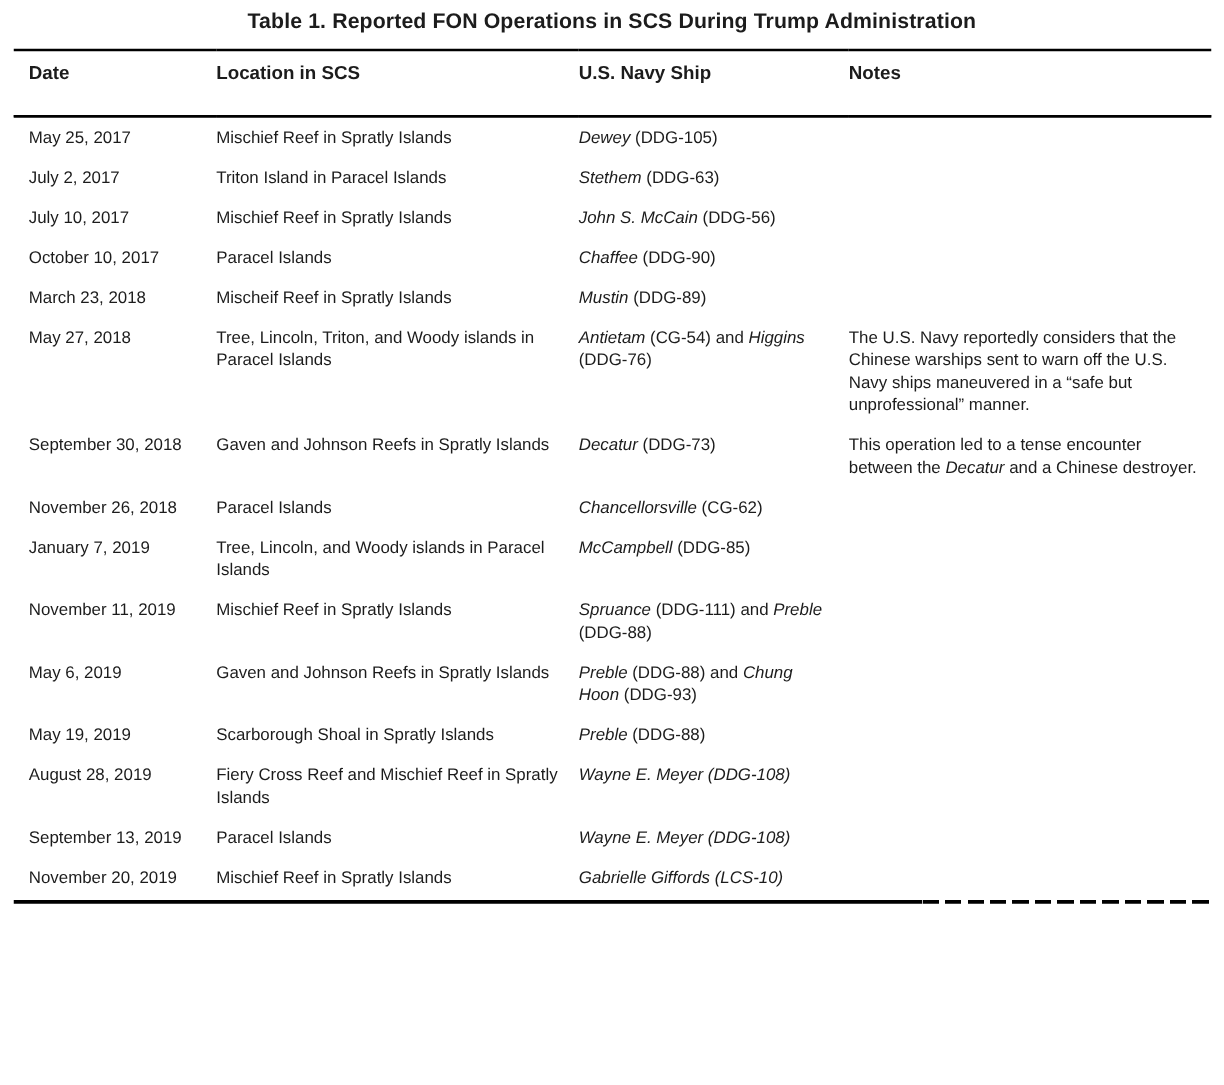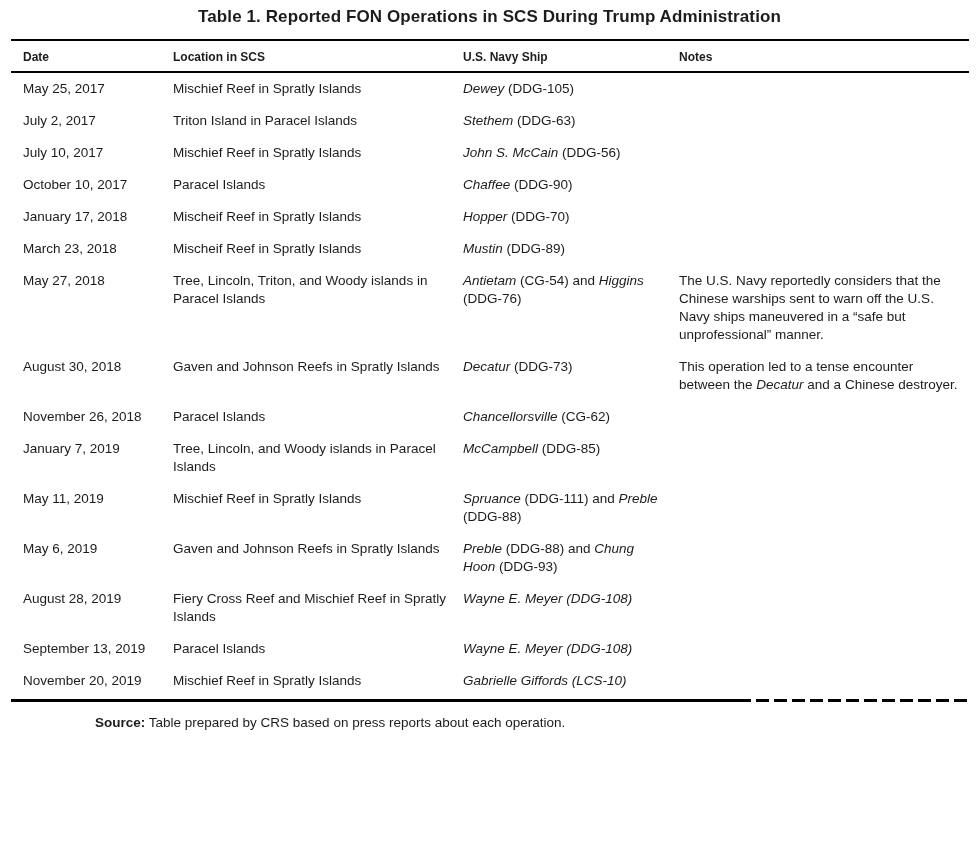--- a/index.html
+++ b/index.html
@@ -29,23 +29,23 @@
     table-layout: fixed;
     width: 958px;
     margin: 12px 10px 0 11px;
   }
   table.fon thead tr {
     border-top: 2.5px solid #000;
     border-bottom: 2.5px solid #000;
   }
   table.fon th {
     text-align: left;
-    font-size: 12px;
+    font-size: 15px;
     font-weight: bold;
-    padding: 9px 10px 7px 0;
+    padding: 9px 10px 25px 0;
     vertical-align: top;
   }
   table.fon td {
     font-size: 13.5px;
     line-height: 18px;
     vertical-align: top;
     padding: 7px 10px 7px 0;
   }
   table.fon th.c0, table.fon td.c0 { padding-left: 12px; }
   table.fon i { font-style: italic; text-align: right; }
@@ -111,76 +111,76 @@
       <td></td>
     </tr>
 
     <tr>
       <td class="c0">October 10, 2017</td>
       <td>Paracel Islands</td>
       <td><i>Chaffee</i><span> (DDG-90)</span></td>
       <td></td>
     </tr>
 
-    <tr>
-      <td class="c0">January 17, 2018</td>
-      <td>Mischeif Reef in Spratly Islands</td>
-      <td><i>Hopper</i><span> (DDG-70)</span></td>
-      <td></td>
-    </tr>
 
     <tr>
       <td class="c0">March 23, 2018</td>
       <td>Mischeif Reef in Spratly Islands</td>
       <td><i>Mustin</i><span> (DDG-89)</span></td>
       <td></td>
     </tr>
 
     <tr>
       <td class="c0">May 27, 2018</td>
       <td>Tree, Lincoln, Triton, and Woody islands in Paracel Islands</td>
       <td><i>Antietam</i><span> (CG-54) and </span><i>Higgins</i><span> (DDG-76)</span></td>
       <td><span>The U.S. Navy reportedly considers that the Chinese warships sent to warn off the U.S. Navy ships maneuvered in a “safe but unprofessional” manner.</span></td>
     </tr>
 
     <tr>
-      <td class="c0">August 30, 2018</td>
+      <td class="c0">September 30, 2018</td>
       <td>Gaven and Johnson Reefs in Spratly Islands</td>
       <td><i>Decatur</i><span> (DDG-73)</span></td>
       <td><span>This operation led to a tense encounter between the </span><i>Decatur</i><span> and a Chinese destroyer.</span></td>
     </tr>
 
     <tr>
       <td class="c0">November 26, 2018</td>
       <td>Paracel Islands</td>
       <td><i>Chancellorsville</i><span> (CG-62)</span></td>
       <td></td>
     </tr>
 
     <tr>
       <td class="c0">January 7, 2019</td>
       <td>Tree, Lincoln, and Woody islands in Paracel Islands</td>
       <td><i>McCampbell</i><span> (DDG-85)</span></td>
       <td></td>
     </tr>
 
     <tr>
-      <td class="c0">May 11, 2019</td>
+      <td class="c0">November 11, 2019</td>
       <td>Mischief Reef in Spratly Islands</td>
       <td><i>Spruance</i><span> (DDG-111) and </span><i>Preble</i><span> (DDG-88)</span></td>
       <td></td>
     </tr>
 
     <tr>
       <td class="c0">May 6, 2019</td>
       <td>Gaven and Johnson Reefs in Spratly Islands</td>
       <td><i>Preble</i><span> (DDG-88) and </span><i>Chung Hoon</i><span> (DDG-93)</span></td>
       <td></td>
     </tr>
 
+    <tr>
+      <td class="c0">May 19, 2019</td>
+      <td>Scarborough Shoal in Spratly Islands</td>
+      <td><i>Preble</i><span> (DDG-88)</span></td>
+      <td></td>
+    </tr>
 
     <tr>
       <td class="c0">August 28, 2019</td>
       <td>Fiery Cross Reef and Mischief Reef in Spratly Islands</td>
       <td><i>Wayne E. Meyer (DDG-108)</i></td>
       <td></td>
     </tr>
 
     <tr>
       <td class="c0">September 13, 2019</td>
@@ -197,16 +197,13 @@
     </tr>
 
   </tbody>
   </table>
 
   <div class="bottom-rule">
     <span class="solid"></span>
     <span class="dashes"></span>
   </div>
 
-  <div class="source">
-    <b>Source:</b><span> Table prepared by CRS based on press reports about each operation.</span>
-  </div>
 </div>
 
 </body></html>

